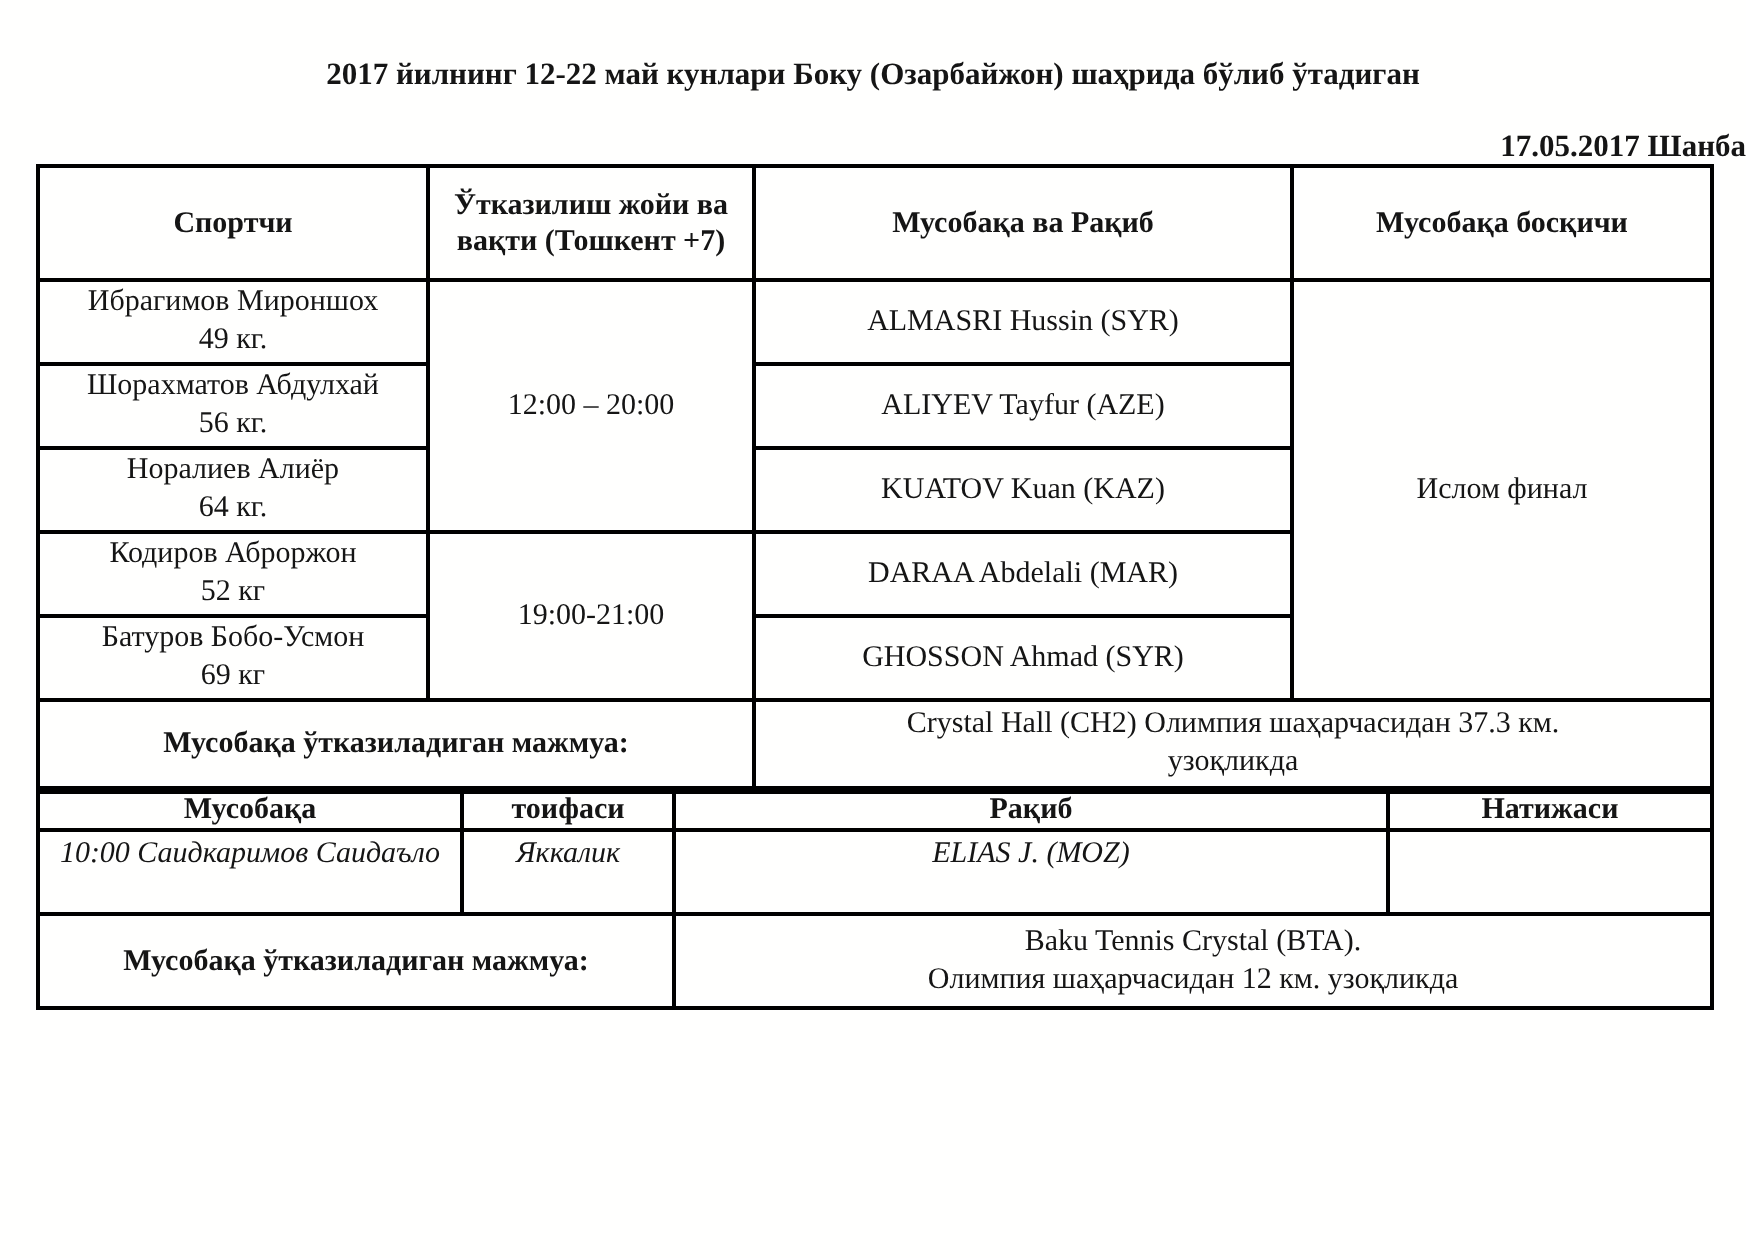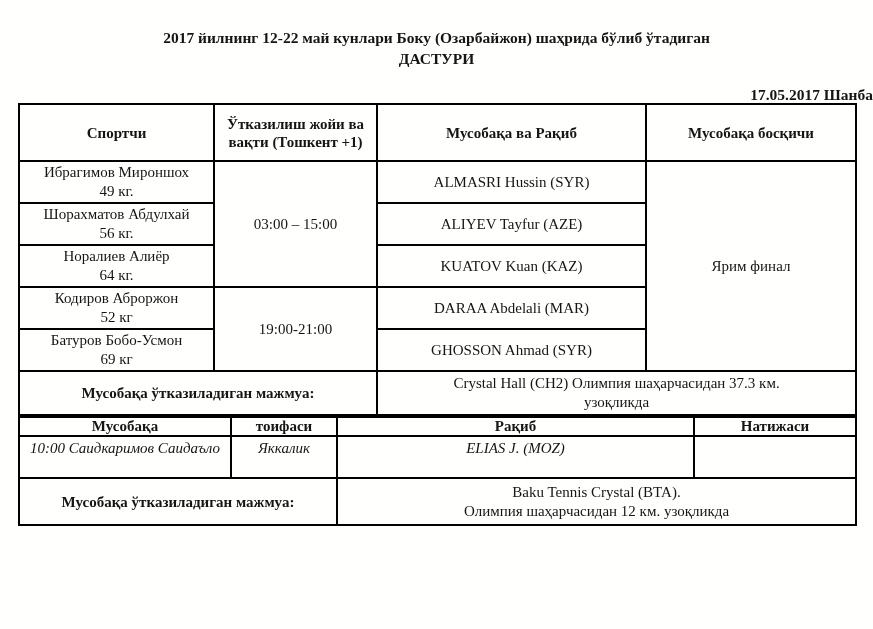--- a/index.html
+++ b/index.html
@@ -63,48 +63,47 @@
   .venue-label { font-weight: bold; }
   .two-line div { line-height: 19px; }
 </style>
 </head>
 <body>
 
 <div class="page">
 
   <div class="doc-title">
     <div>2017 йилнинг 12-22 май кунлари Боку (Озарбайжон) шаҳрида бўлиб ўтадиган</div>
-    <div>ДАСТУРИ</div>
   </div>
 
   <div class="doc-date">17.05.2017 Шанба</div>
 
 
   <table class="boxing-table">
     <colgroup>
       <col style="width:195px">
       <col style="width:163px">
       <col style="width:269px">
       <col style="width:210px">
     </colgroup>
     <tbody>
       <tr class="head-row">
         <th>Спортчи</th>
-        <th>Ўтказилиш жойи ва вақти (Тошкент +1)</th>
+        <th>Ўтказилиш жойи ва вақти (Тошкент +7)</th>
         <th>Мусобақа ва Рақиб</th>
         <th>Мусобақа босқичи</th>
       </tr>
       <tr class="data-row">
         <td class="two-line">
           <div>Ибрагимов Мироншох</div>
           <div>49 кг.</div>
         </td>
-        <td rowspan="3">03:00 – 15:00</td>
+        <td rowspan="3">12:00 – 20:00</td>
         <td>ALMASRI Hussin (SYR)</td>
-        <td rowspan="5">Ярим финал</td>
+        <td rowspan="5">Ислом финал</td>
       </tr>
       <tr class="data-row">
         <td class="two-line">
           <div>Шорахматов Абдулхай</div>
           <div>56 кг.</div>
         </td>
         <td>ALIYEV Tayfur (AZE)</td>
       </tr>
       <tr class="data-row">
         <td class="two-line">

